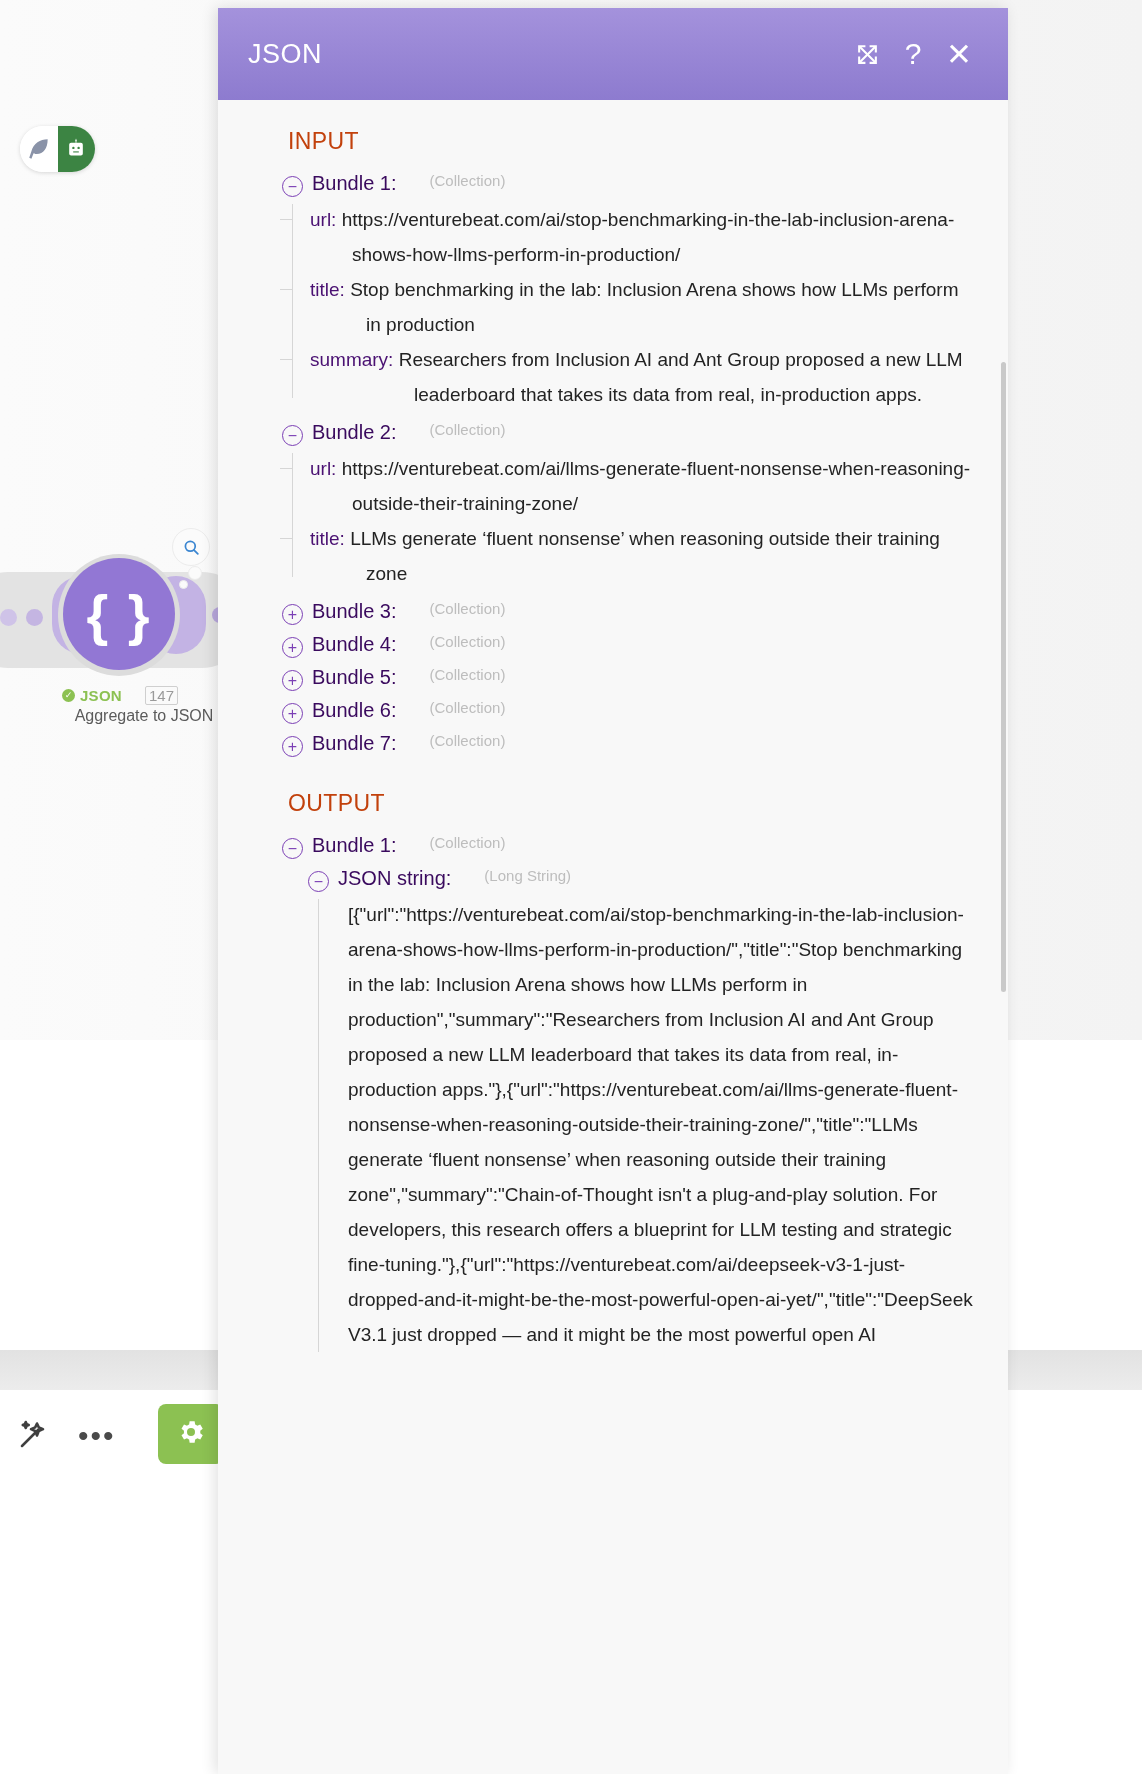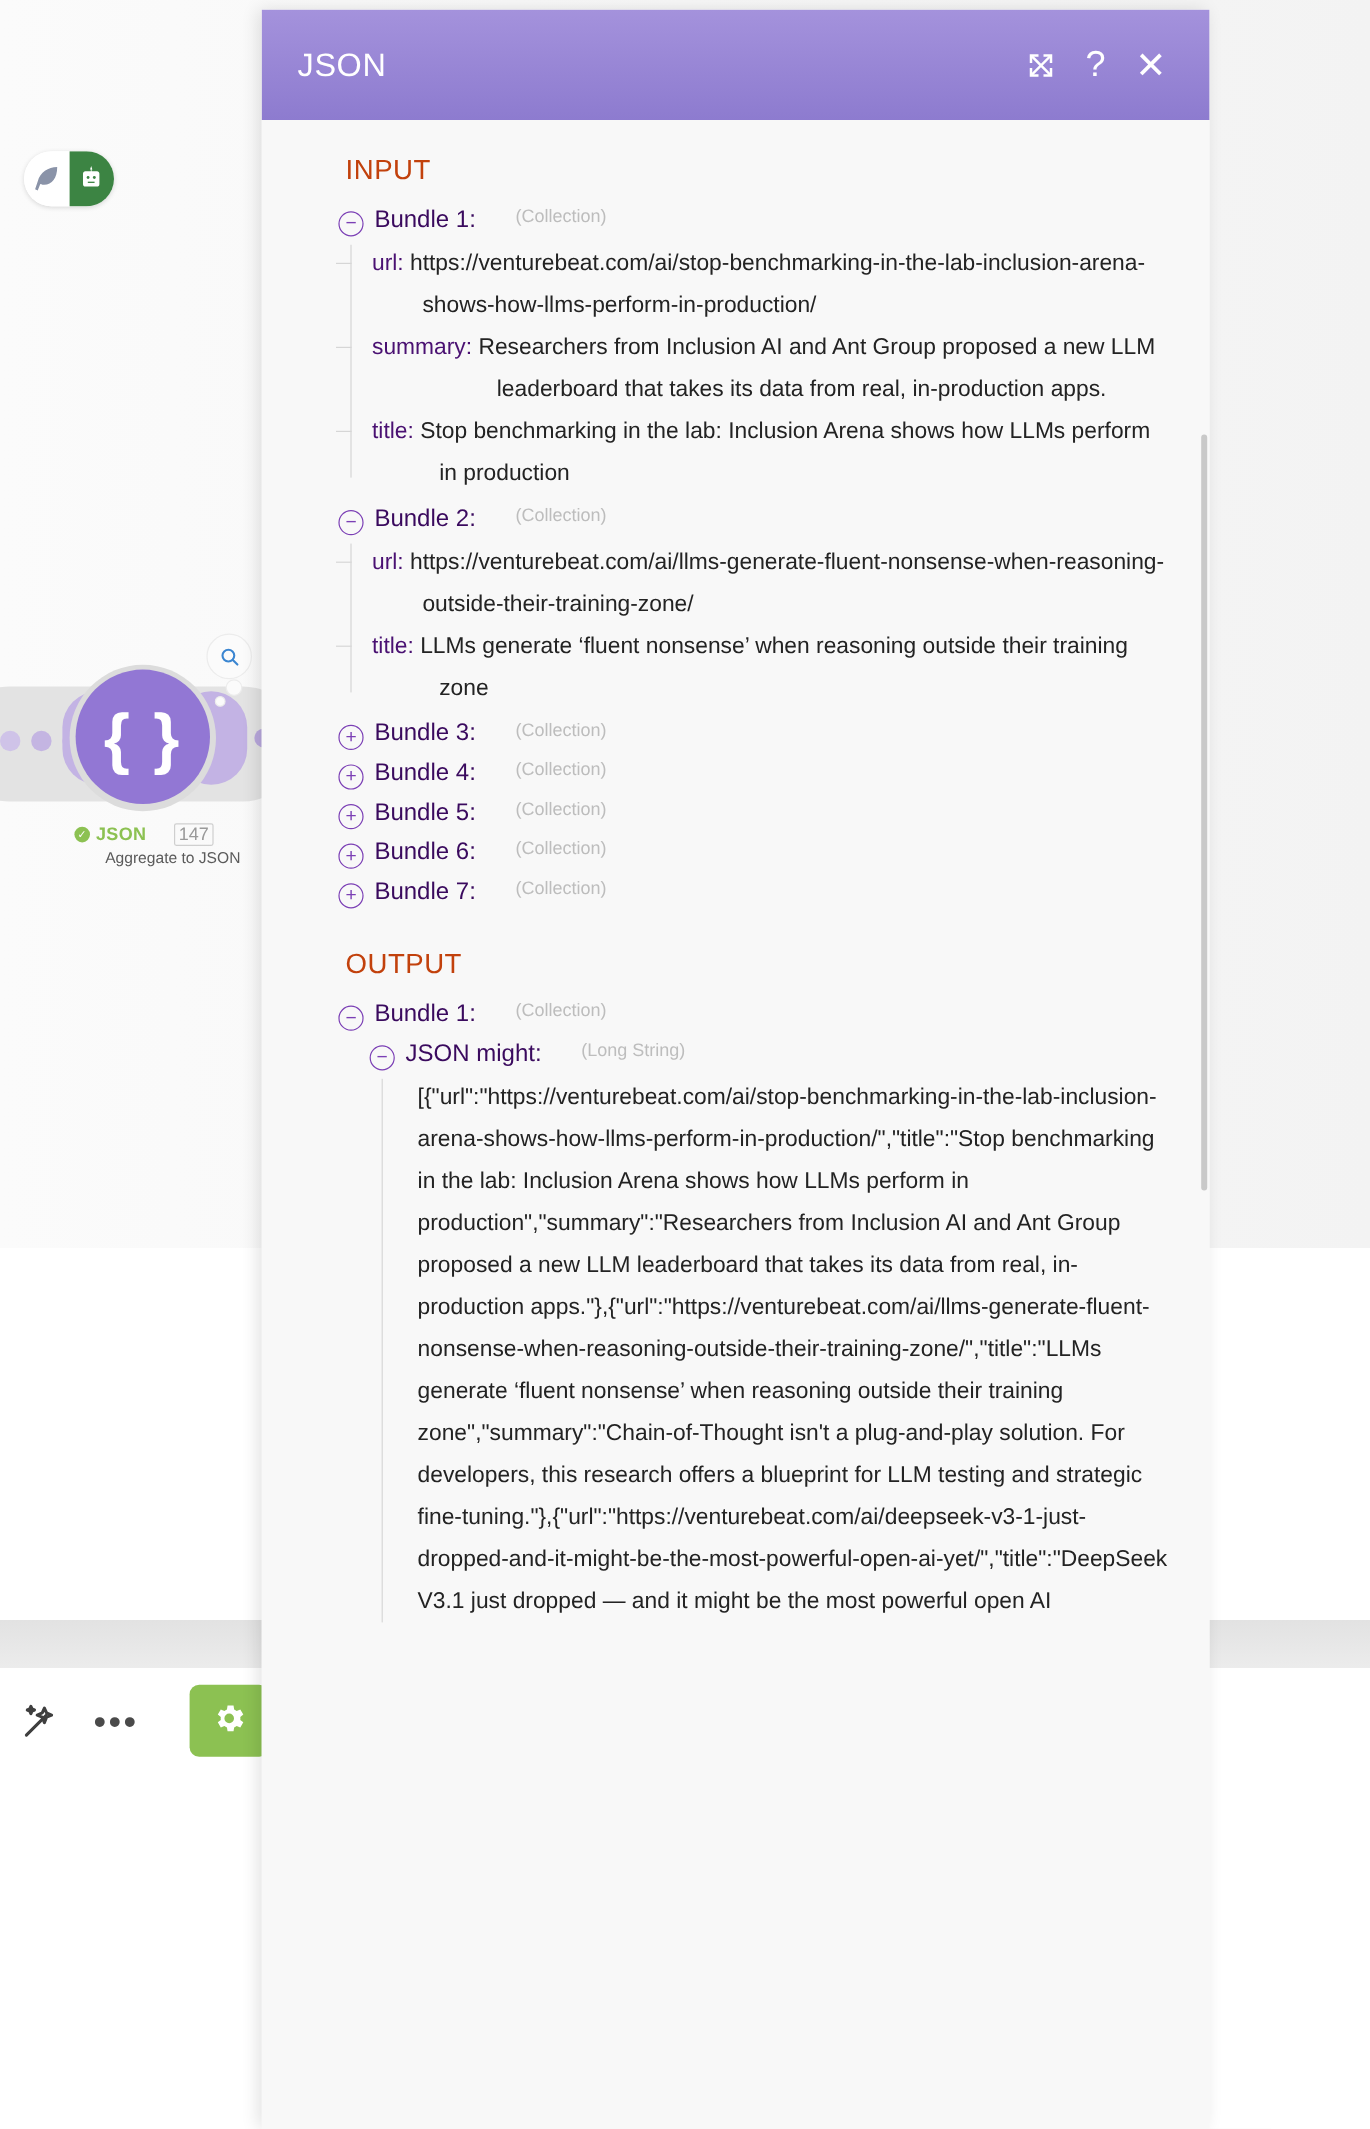--- a/index.html
+++ b/index.html
@@ -76,21 +76,21 @@
   #node-label .chk {
     width: 13px; height: 13px; border-radius: 50%; background: #8cc152;
     display: inline-flex; align-items: center; justify-content: center;
     color: #fff; font-size: 9px; line-height: 1;
   }
   #node-label .jsonword { color: #8cc152; font-size: 15px; font-weight: 700; letter-spacing: .3px; }
   #node-label .count {
     font-size: 15px; color: #9a9a9a; border: 1px solid #cfcfcf;
     padding: 0px 3px; border-radius: 2px; margin-left: 18px;
   }
-  #node-label .row2 { font-size: 13px; color: #5b5b5b; margin-top: 2px; padding-left: 48px; }
+  #node-label .row2 { font-size: 16px; color: #5b5b5b; margin-top: 2px; padding-left: 48px; }
 
   
   #ai-toggle {
     position: absolute; left: 20px; top: 126px;
     width: 75px; height: 46px; border-radius: 23px;
     box-shadow: 0 1px 4px rgba(0,0,0,.15);
     overflow: hidden; display: flex;
     background: #fff;
   }
   #ai-toggle .half { width: 50%; height: 100%; display: flex; align-items: center; justify-content: center; }
@@ -296,27 +296,27 @@
     <div class="bundle-row">
       <span class="toggle-ic">−</span>
       <span class="bundle-label">Bundle 1:</span>
       <span class="type-hint">(Collection)</span>
     </div>
     <div class="children">
       <div class="kv kv-wrap">
         <span class="k">url:</span>
         <span class="v">https://venturebeat.com/ai/stop-benchmarking-in-the-lab-inclusion-arena-shows-how-llms-perform-in-production/</span>
       </div>
+      <div class="kv kv-wrap mid">
+        <span class="k">title:</span>
+        <span class="v">Stop benchmarking in the lab: Inclusion Arena shows how LLMs perform in production</span>
+      </div>
       <div class="kv kv-wrap wide">
         <span class="k">summary:</span>
         <span class="v">Researchers from Inclusion AI and Ant Group proposed a new LLM leaderboard that takes its data from real, in-production apps.</span>
-      </div>
-      <div class="kv kv-wrap mid">
-        <span class="k">title:</span>
-        <span class="v">Stop benchmarking in the lab: Inclusion Arena shows how LLMs perform in production</span>
       </div>
     </div>
 
     <div class="bundle-row">
       <span class="toggle-ic">−</span>
       <span class="bundle-label">Bundle 2:</span>
       <span class="type-hint">(Collection)</span>
     </div>
     <div class="children">
       <div class="kv kv-wrap">
@@ -359,21 +359,21 @@
 
     <div class="bundle-row">
       <span class="toggle-ic">−</span>
       <span class="bundle-label">Bundle 1:</span>
       <span class="type-hint">(Collection)</span>
     </div>
 
     <div style="margin-left:26px;">
       <div class="bundle-row">
         <span class="toggle-ic">−</span>
-        <span class="bundle-label">JSON might:</span>
+        <span class="bundle-label">JSON string:</span>
         <span class="type-hint">(Long String)</span>
       </div>
       <div class="ls-children">
         <div class="longstring">[{"url":"https://venturebeat.com/ai/stop-benchmarking-in-the-lab-inclusion-arena-shows-how-llms-perform-in-production/","title":"Stop benchmarking in the lab: Inclusion Arena shows how LLMs perform in production","summary":"Researchers from Inclusion AI and Ant Group proposed a new LLM leaderboard that takes its data from real, in-production apps."},{"url":"https://venturebeat.com/ai/llms-generate-fluent-nonsense-when-reasoning-outside-their-training-zone/","title":"LLMs generate ‘fluent nonsense’ when reasoning outside their training zone","summary":"Chain-of-Thought isn't a plug-and-play solution. For developers, this research offers a blueprint for LLM testing and strategic fine-tuning."},{"url":"https://venturebeat.com/ai/deepseek-v3-1-just-dropped-and-it-might-be-the-most-powerful-open-ai-yet/","title":"DeepSeek V3.1 just dropped — and it might be the most powerful open AI</div>
       </div>
     </div>
 
     <div id="scrollbar"></div>
   </div>
 </div>

